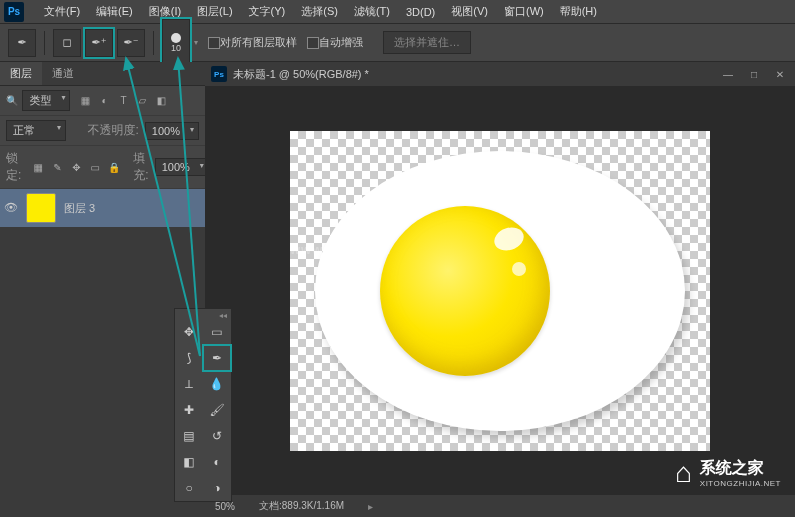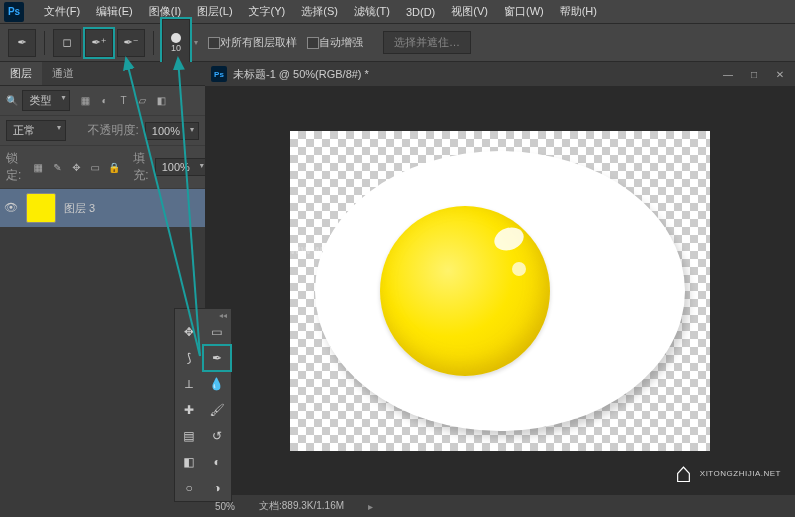--- a/index.html
+++ b/index.html
@@ -198,15 +198,16 @@
       </marker>
     </defs>
   <line x1="200" y1="356" x2="126" y2="58" stroke="#1a9e9e" stroke-width="2" marker-end="url(#ah)"></line>
   <line x1="200" y1="356" x2="178" y2="58" stroke="#1a9e9e" stroke-width="2" marker-end="url(#ah)"></line>
 </svg>
 
 <div class="watermark">www.........NET</div>
 <div class="wm-bottom">
   <div class="wm-icon">⌂</div>
   <div class="wm-txt">
+    <div class="t1">系统之家</div>
     <div class="t2">XITONGZHIJIA.NET</div>
   </div>
 </div>
 
 </body></html>

